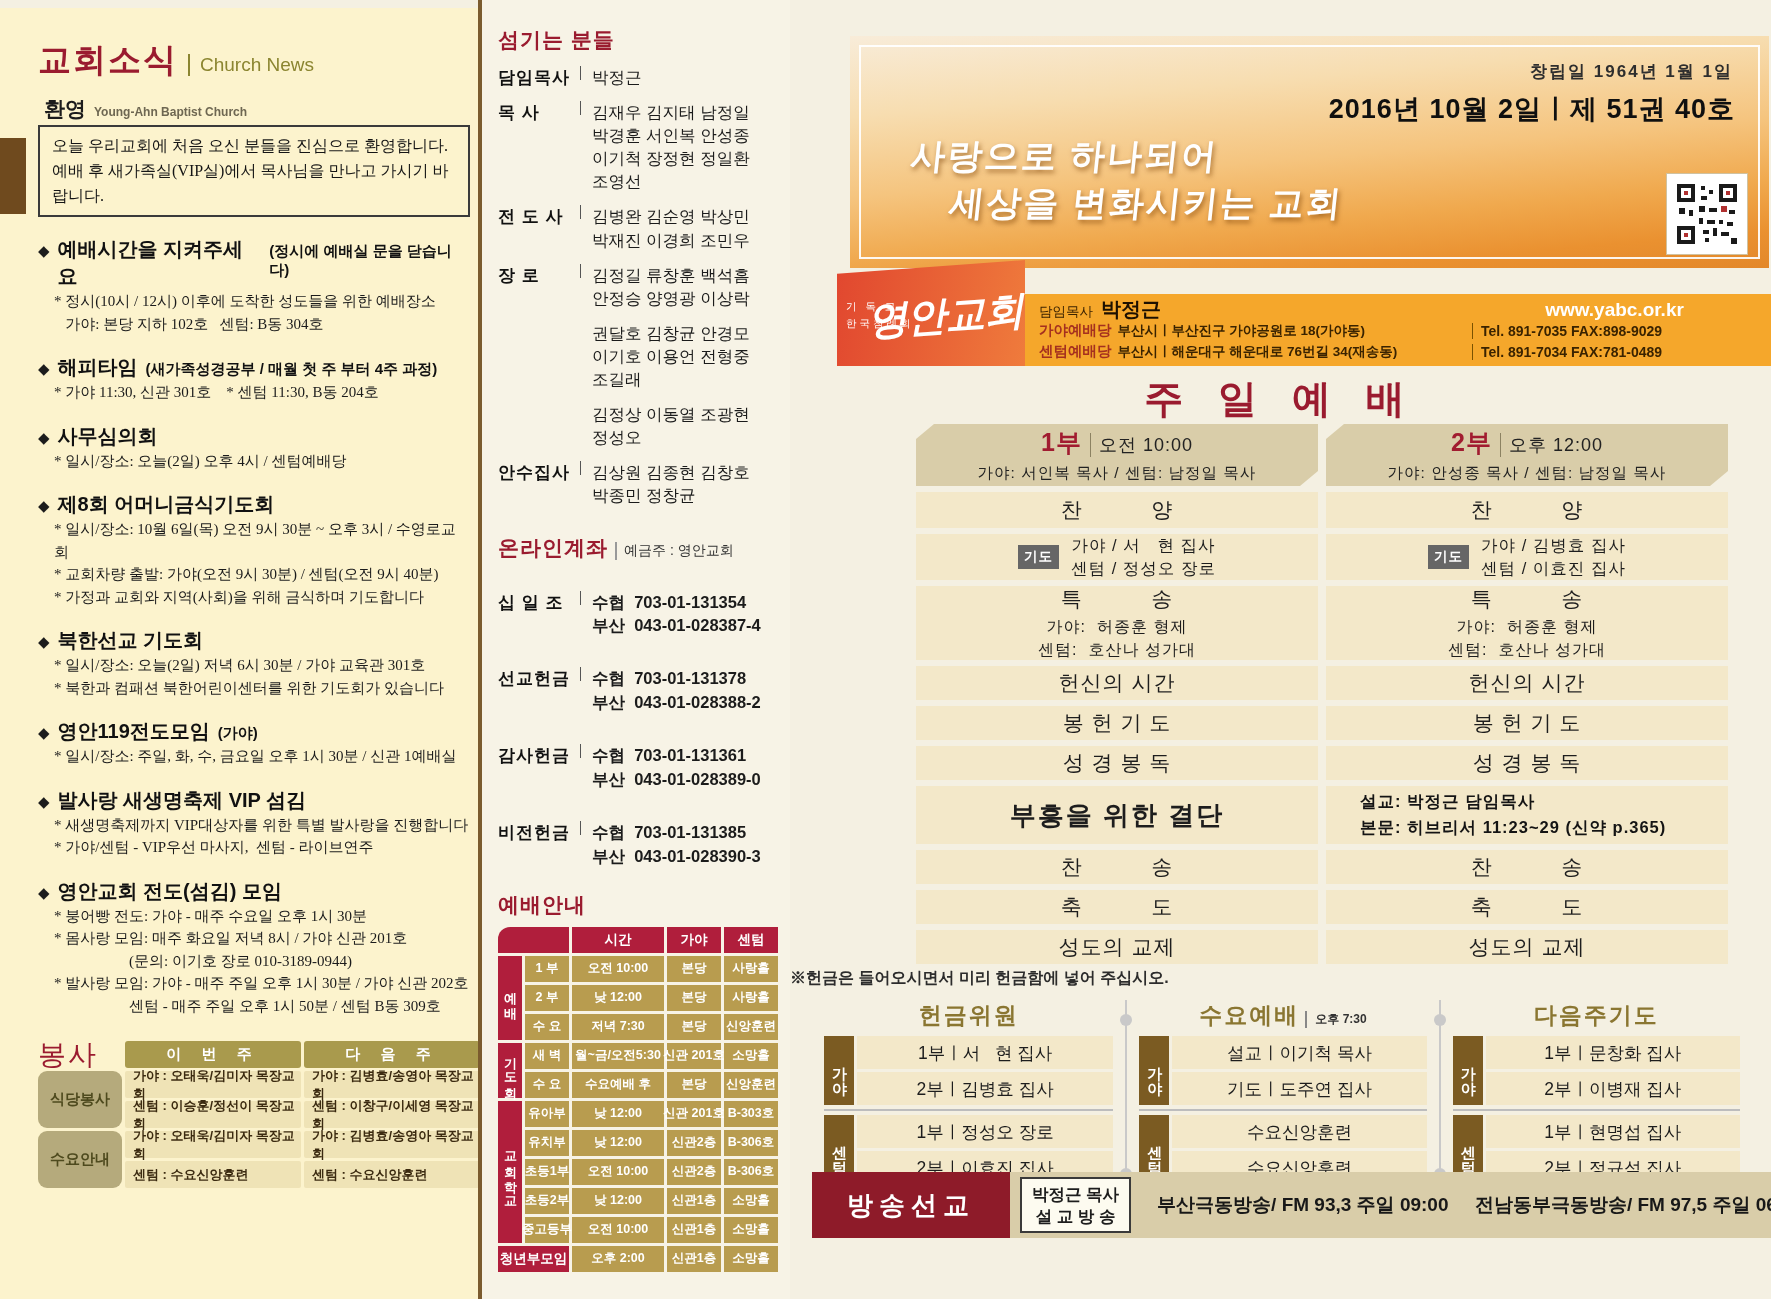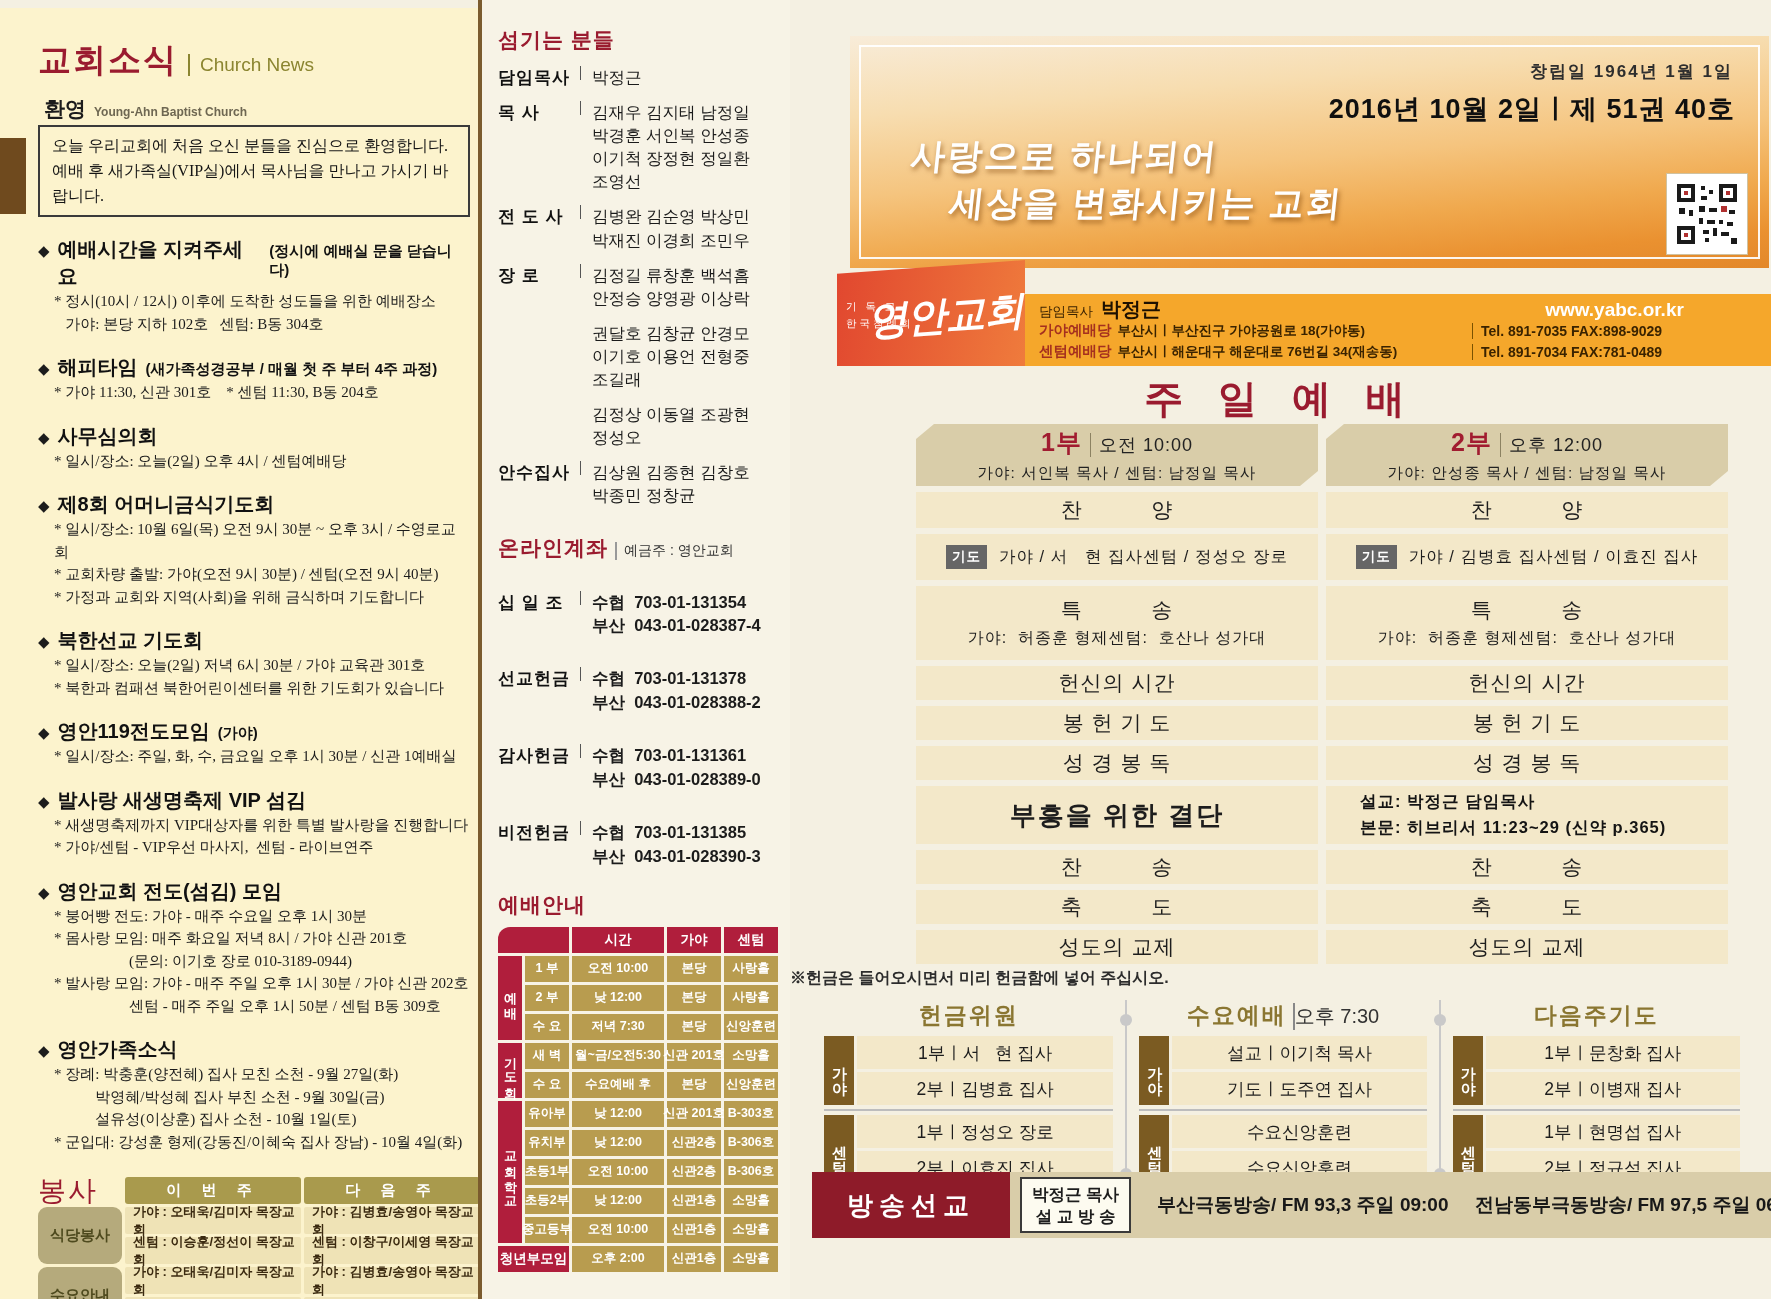--- a/index.html
+++ b/index.html
@@ -109,41 +109,41 @@
   .whead{background:#D9CDA9;flex-direction:column;gap:4px;
          clip-path:polygon(18px 0,100% 0,100% calc(100% - 15px),calc(100% - 18px) 100%,0 100%,0 15px);}
   .h-head{height:62px}.h-s{height:34px}.h-praise{height:36px}.h-prayer{height:46px}
   .h-special{height:74px}.h-sermon{height:58px}
   .whead-top{display:flex;align-items:baseline;}
   .wpart{font-size:25px;font-weight:bold;color:#A11C30;}
   .wtime{font-size:18px;color:#222;border-left:1px solid #8c8262;margin-left:8px;padding-left:8px;}
   .wleaders{font-size:15.5px;color:#222;}
   .wprayer{gap:12px;}
   .kbadge{background:#666;color:#fff;font-size:13.5px;font-weight:bold;padding:3px 6px;flex:none;}
-  .prcol{display:flex;flex-direction:row;align-items:center;}
+  .prcol{display:flex;flex-direction:column;align-items:center;}
   .prline{font-size:16.5px;color:#1d1d1d;line-height:1.4;white-space:pre;}
   .wspecial{flex-direction:column;gap:3px;}
   .sptitle{font-size:21px;color:#1d1d1d;white-space:pre;letter-spacing:1px;}
   .spline{font-size:16px;color:#1d1d1d;line-height:1.4;white-space:pre;}
   .wsermon-t{font-size:26px;font-weight:bold;letter-spacing:2px;}
   .wsermon-lines{flex-direction:column;align-items:flex-start;padding-left:34px;justify-content:center;gap:2px;}
   .smline{font-size:16.5px;color:#141414;font-weight:600;line-height:1.45;white-space:pre;}
   .notice{position:absolute;left:0;top:968px;width:100%;text-align:left;
           font-size:16px;font-weight:bold;color:#2c2c2c;}
 
   .cmts{position:absolute;left:22px;top:1000px;width:940px;display:grid;
         grid-template-columns:1fr 1fr 1fr;}
   .cmt{position:relative;padding:0 12px;}
   .cmt + .cmt{border-left:2px solid #c9c9c9;}
   .cmt + .cmt::before,.cmt + .cmt::after{content:"";position:absolute;left:-7px;width:12px;height:12px;
         border-radius:50%;background:#c9c9c9;}
   .cmt + .cmt::before{top:14px;} .cmt + .cmt::after{bottom:4px;}
   .cmt-title{display:flex;align-items:baseline;justify-content:center;gap:6px;height:36px;}
   .cmt-name{font-size:23px;font-weight:bold;color:#8A7631;letter-spacing:2px;}
-  .cmt-time{font-size:20px;font-weight:normal;color:#333;border-left:2px solid #888;padding-left:0;}
+  .cmt-time{font-size:12px;font-weight:bold;color:#333;border-left:2px solid #888;padding-left:8px;}
   .cmt-body{display:grid;grid-template-columns:30px 1fr;gap:3px;grid-auto-rows:auto;}
   .cmt-side{grid-row:span 2;background:#7B5B22;color:#fff;font-weight:bold;font-size:15px;
             display:flex;align-items:center;justify-content:center;writing-mode:vertical-rl;
             text-orientation:upright;}
   .cmt-cell{background:#F3E8C9;height:33px;display:flex;align-items:center;justify-content:center;
             font-size:17.5px;color:#1d1d1d;white-space:pre;}
   .cmt-rule{grid-column:1/3;height:2px;background:#bdbdbd;margin:1px 0;}
 
   .bcast{position:absolute;left:22px;top:1172px;width:934px;height:66px;display:flex;}
   .bcast-label{width:198px;background:#8E1B29;color:#fff;font-size:26px;font-weight:bold;
@@ -249,32 +249,20 @@
     <div class="news-title-row" data-interactable="false">
         <span class="bullet" data-interactable="false"></span>
       <span class="news-title" data-interactable="false">영안교회 전도(섬김) 모임</span>
       </div>
     <div data-interactable="false">
         <div class="nline" data-interactable="false">* 붕어빵 전도: 가야 - 매주 수요일 오후 1시 30분</div>
         <div class="nline" data-interactable="false">* 몸사랑 모임: 매주 화요일 저녁 8시 / 가야 신관 201호</div>
         <div class="nline" data-interactable="false">                    (문의: 이기호 장로 010-3189-0944)</div>
         <div class="nline" data-interactable="false">* 발사랑 모임: 가야 - 매주 주일 오후 1시 30분 / 가야 신관 202호</div>
         <div class="nline" data-interactable="false">                    센텀 - 매주 주일 오후 1시 50분 / 센텀 B동 309호</div>
-      </div>
-  </div>
-  <div class="news-item" data-interactable="false">
-    <div class="news-title-row" data-interactable="false">
-        <span class="bullet" data-interactable="false"></span>
-      <span class="news-title" data-interactable="false">영안가족소식</span>
-      </div>
-    <div data-interactable="false">
-        <div class="nline" data-interactable="false">* 장례: 박충훈(양전혜) 집사 모친 소천 - 9월 27일(화)</div>
-        <div class="nline" data-interactable="false">           박영혜/박성혜 집사 부친 소천 - 9월 30일(금)</div>
-        <div class="nline" data-interactable="false">           설유성(이상훈) 집사 소천 - 10월 1일(토)</div>
-        <div class="nline" data-interactable="false">* 군입대: 강성훈 형제(강동진/이혜숙 집사 장남) - 10월 4일(화)</div>
       </div>
   </div>
 
   <div class="duty" data-interactable="false">
     <div class="duty-title" data-interactable="false">봉사</div>
     <div class="duty-head" data-interactable="false">이 번 주</div>
     <div class="duty-head" data-interactable="false">다 음 주</div>
 
     <div class="duty-label" data-interactable="false">식당봉사</div>
     <div class="duty-cell" data-interactable="false">가야 : 오태욱/김미자 목장교회</div>

